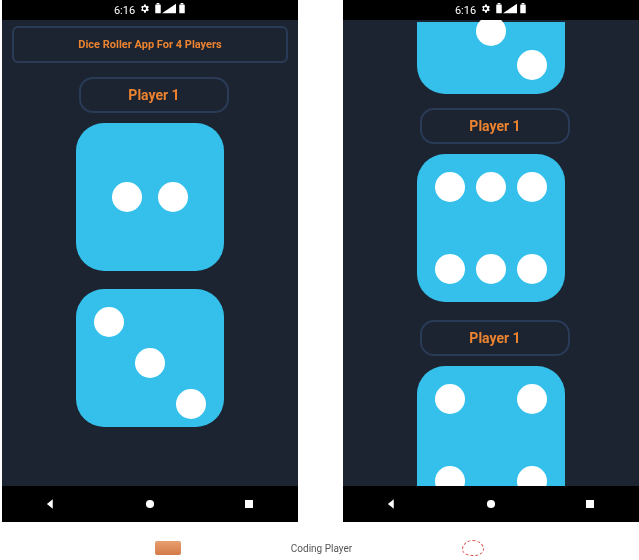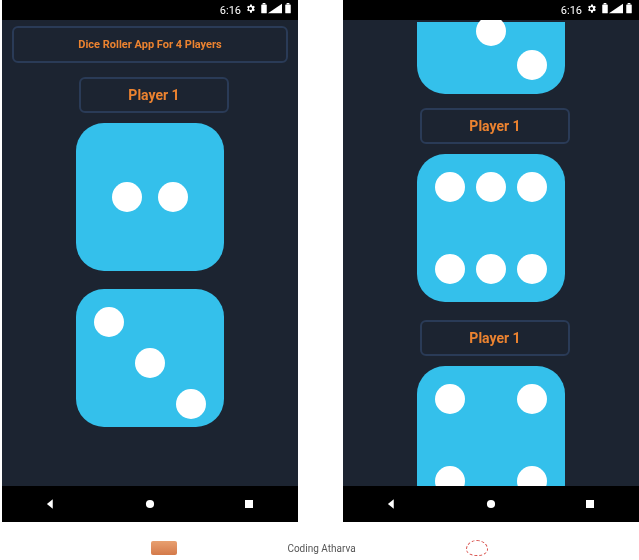--- a/index.html
+++ b/index.html
@@ -24,21 +24,21 @@
   .phone.left { left: 2px; }
   .phone.right { left: 343px; }
 
   
   .status-bar {
     height: 20px;
     background: #000;
     color: #fff;
     display: flex;
     align-items: center;
-    justify-content: flex-end;
+    justify-content: center;
     padding: 0 6px;
     font-size: 11px;
   }
   .status-left { display: flex; align-items: center; gap: 4px; }
   .status-right { display: flex; align-items: center; gap: 2px; }
 
   
   .content {
     flex: 1;
     display: flex;
@@ -54,21 +54,21 @@
     padding: 10px 8px;
     text-align: center;
     color: #ec8330;
     font-weight: 700;
     font-size: 11px;
     margin-bottom: 14px;
   }
   .player-label {
     width: 150px;
     border: 2px solid #2a3b57;
-    border-radius: 6px;
+    border-radius: 14px;
     padding: 8px 6px;
     text-align: center;
     color: #ec8330;
     font-weight: 700;
     font-size: 14px;
     margin-bottom: 10px;
     margin-left: 8px;
   }
   .die-wrap { margin-bottom: 18px; }
 
@@ -302,15 +302,15 @@
     <div class="nav-btn">
       <svg width="12" height="12" viewBox="0 0 24 24" fill="#fff">
           <rect x="4" y="4" width="16" height="16"></rect>
         </svg>
     </div>
   </div>
 </div>
 
 <div class="footer">
   <span class="logo-chip logo-a"></span>
-  <span>Coding Atharva</span>
+  <span>Coding Player</span>
   <span class="logo-b"></span>
 </div>
 
 </body></html>

